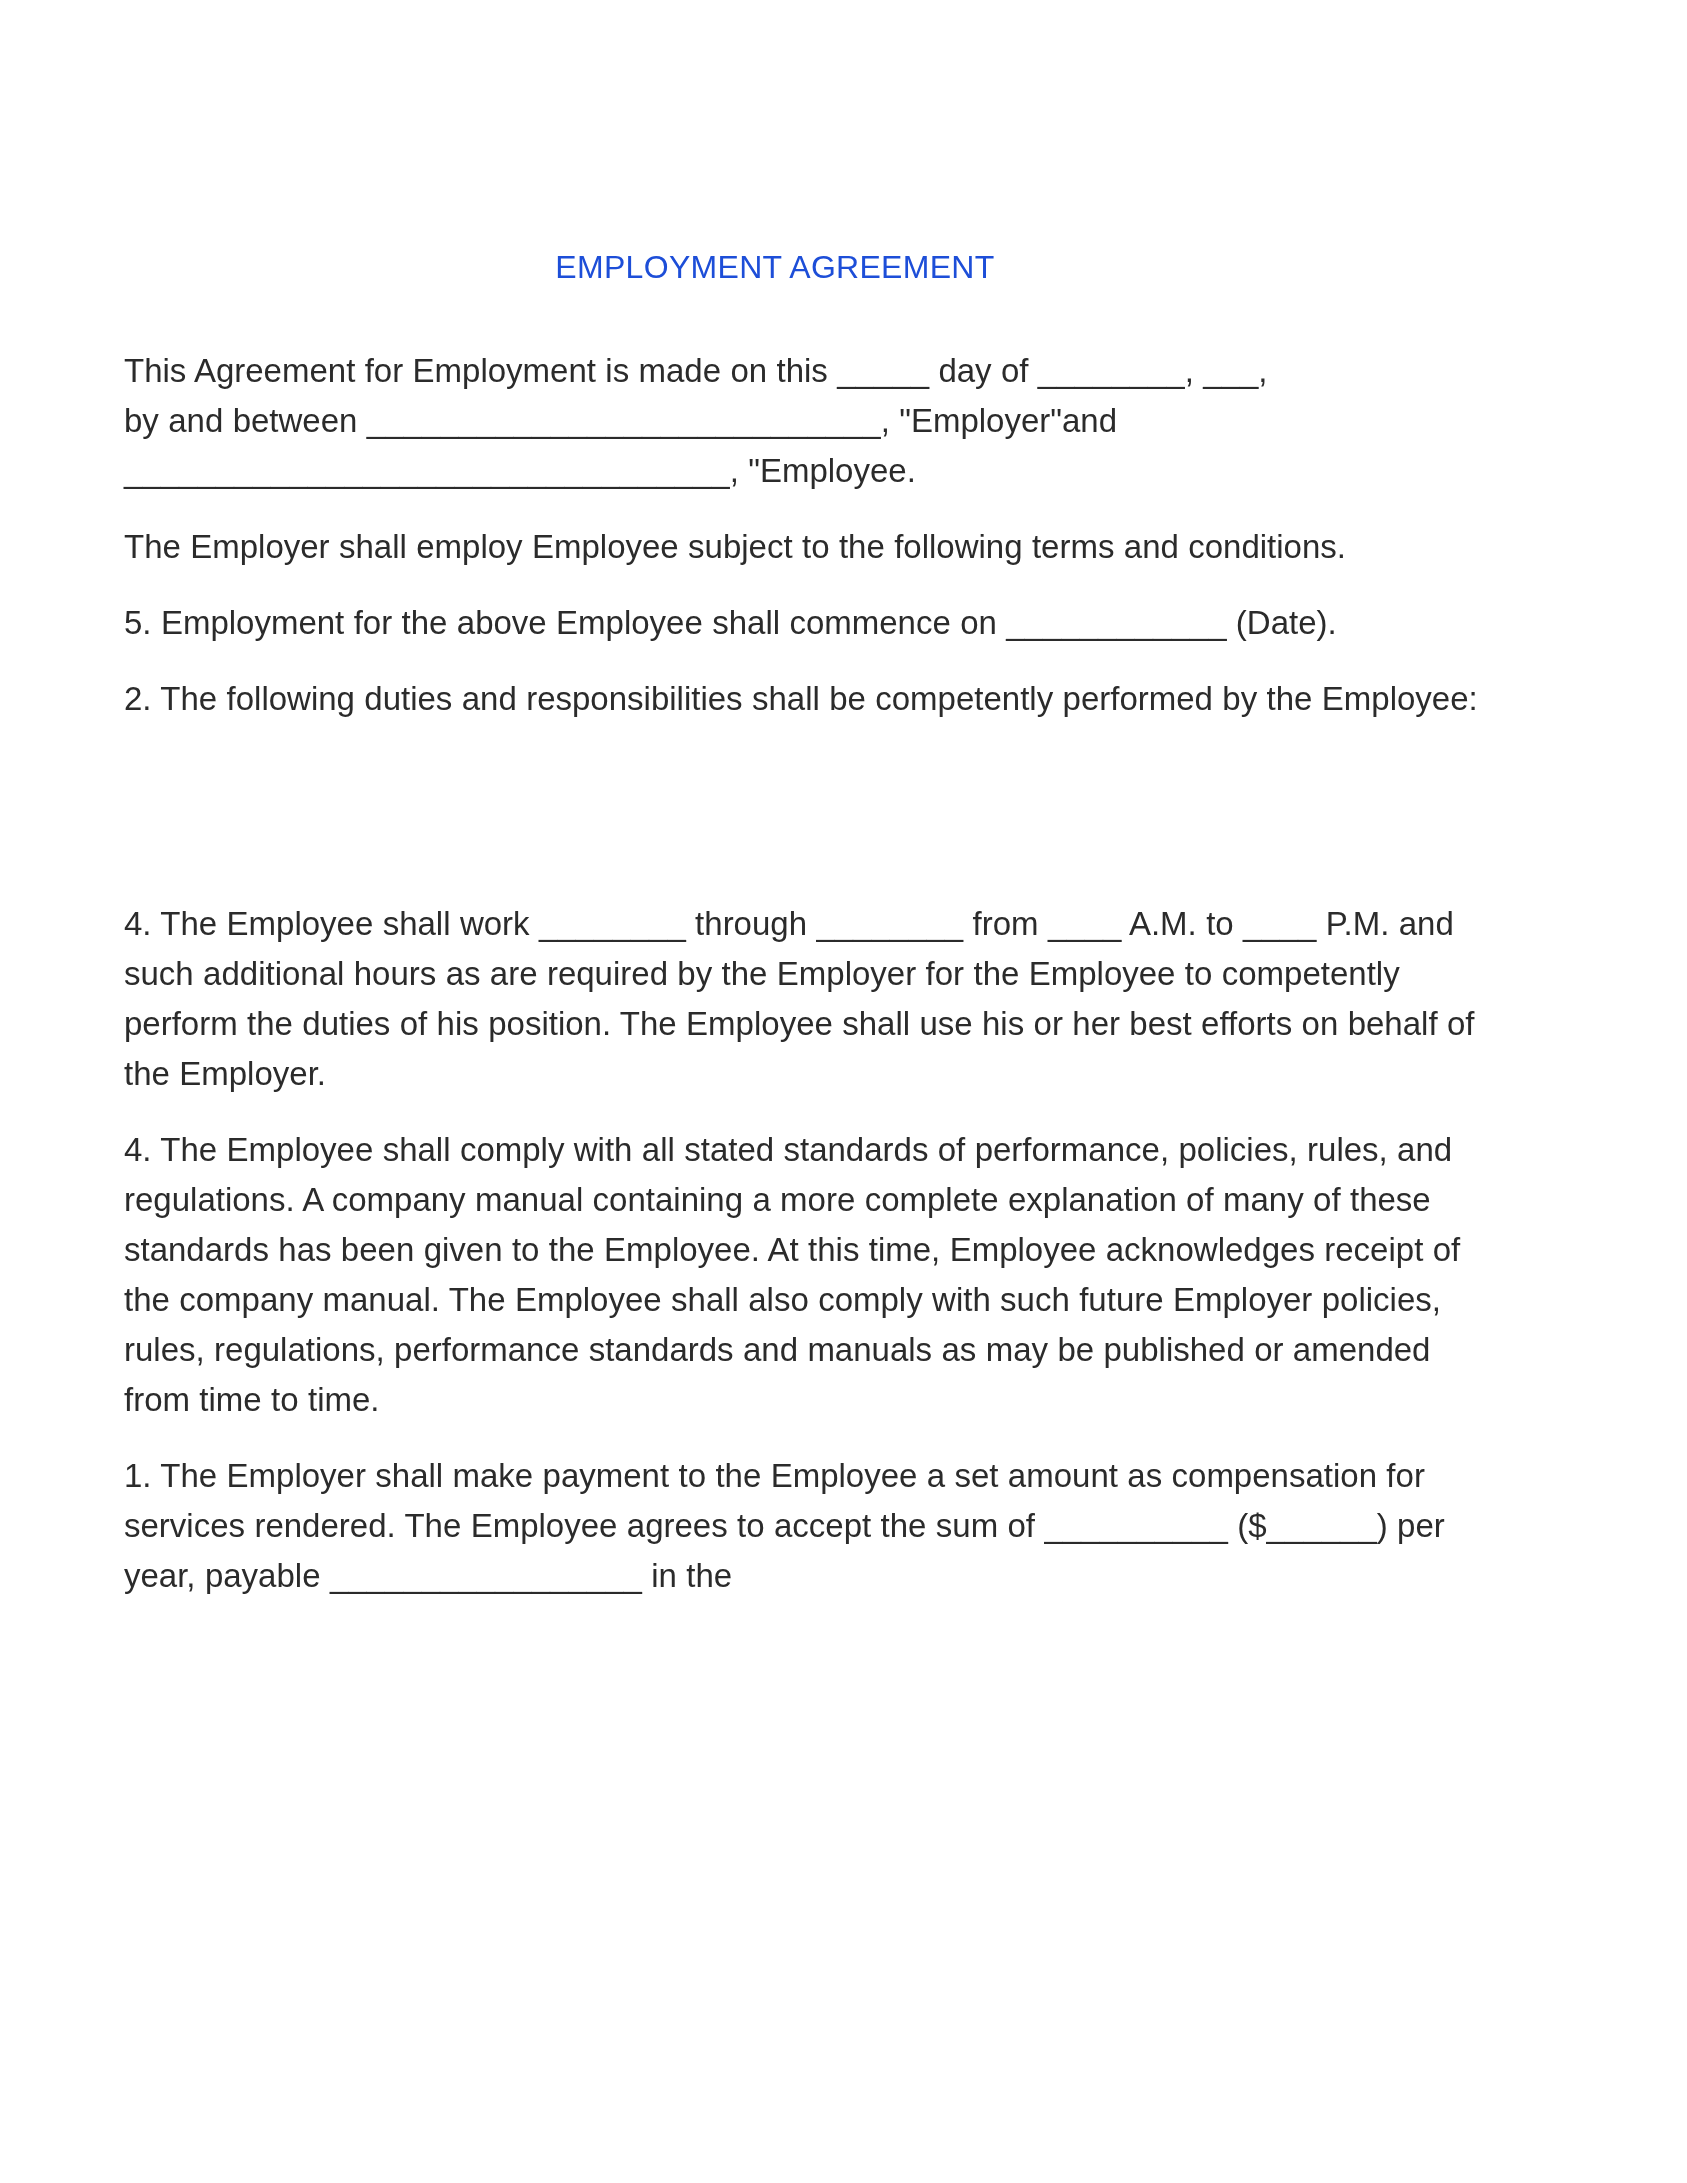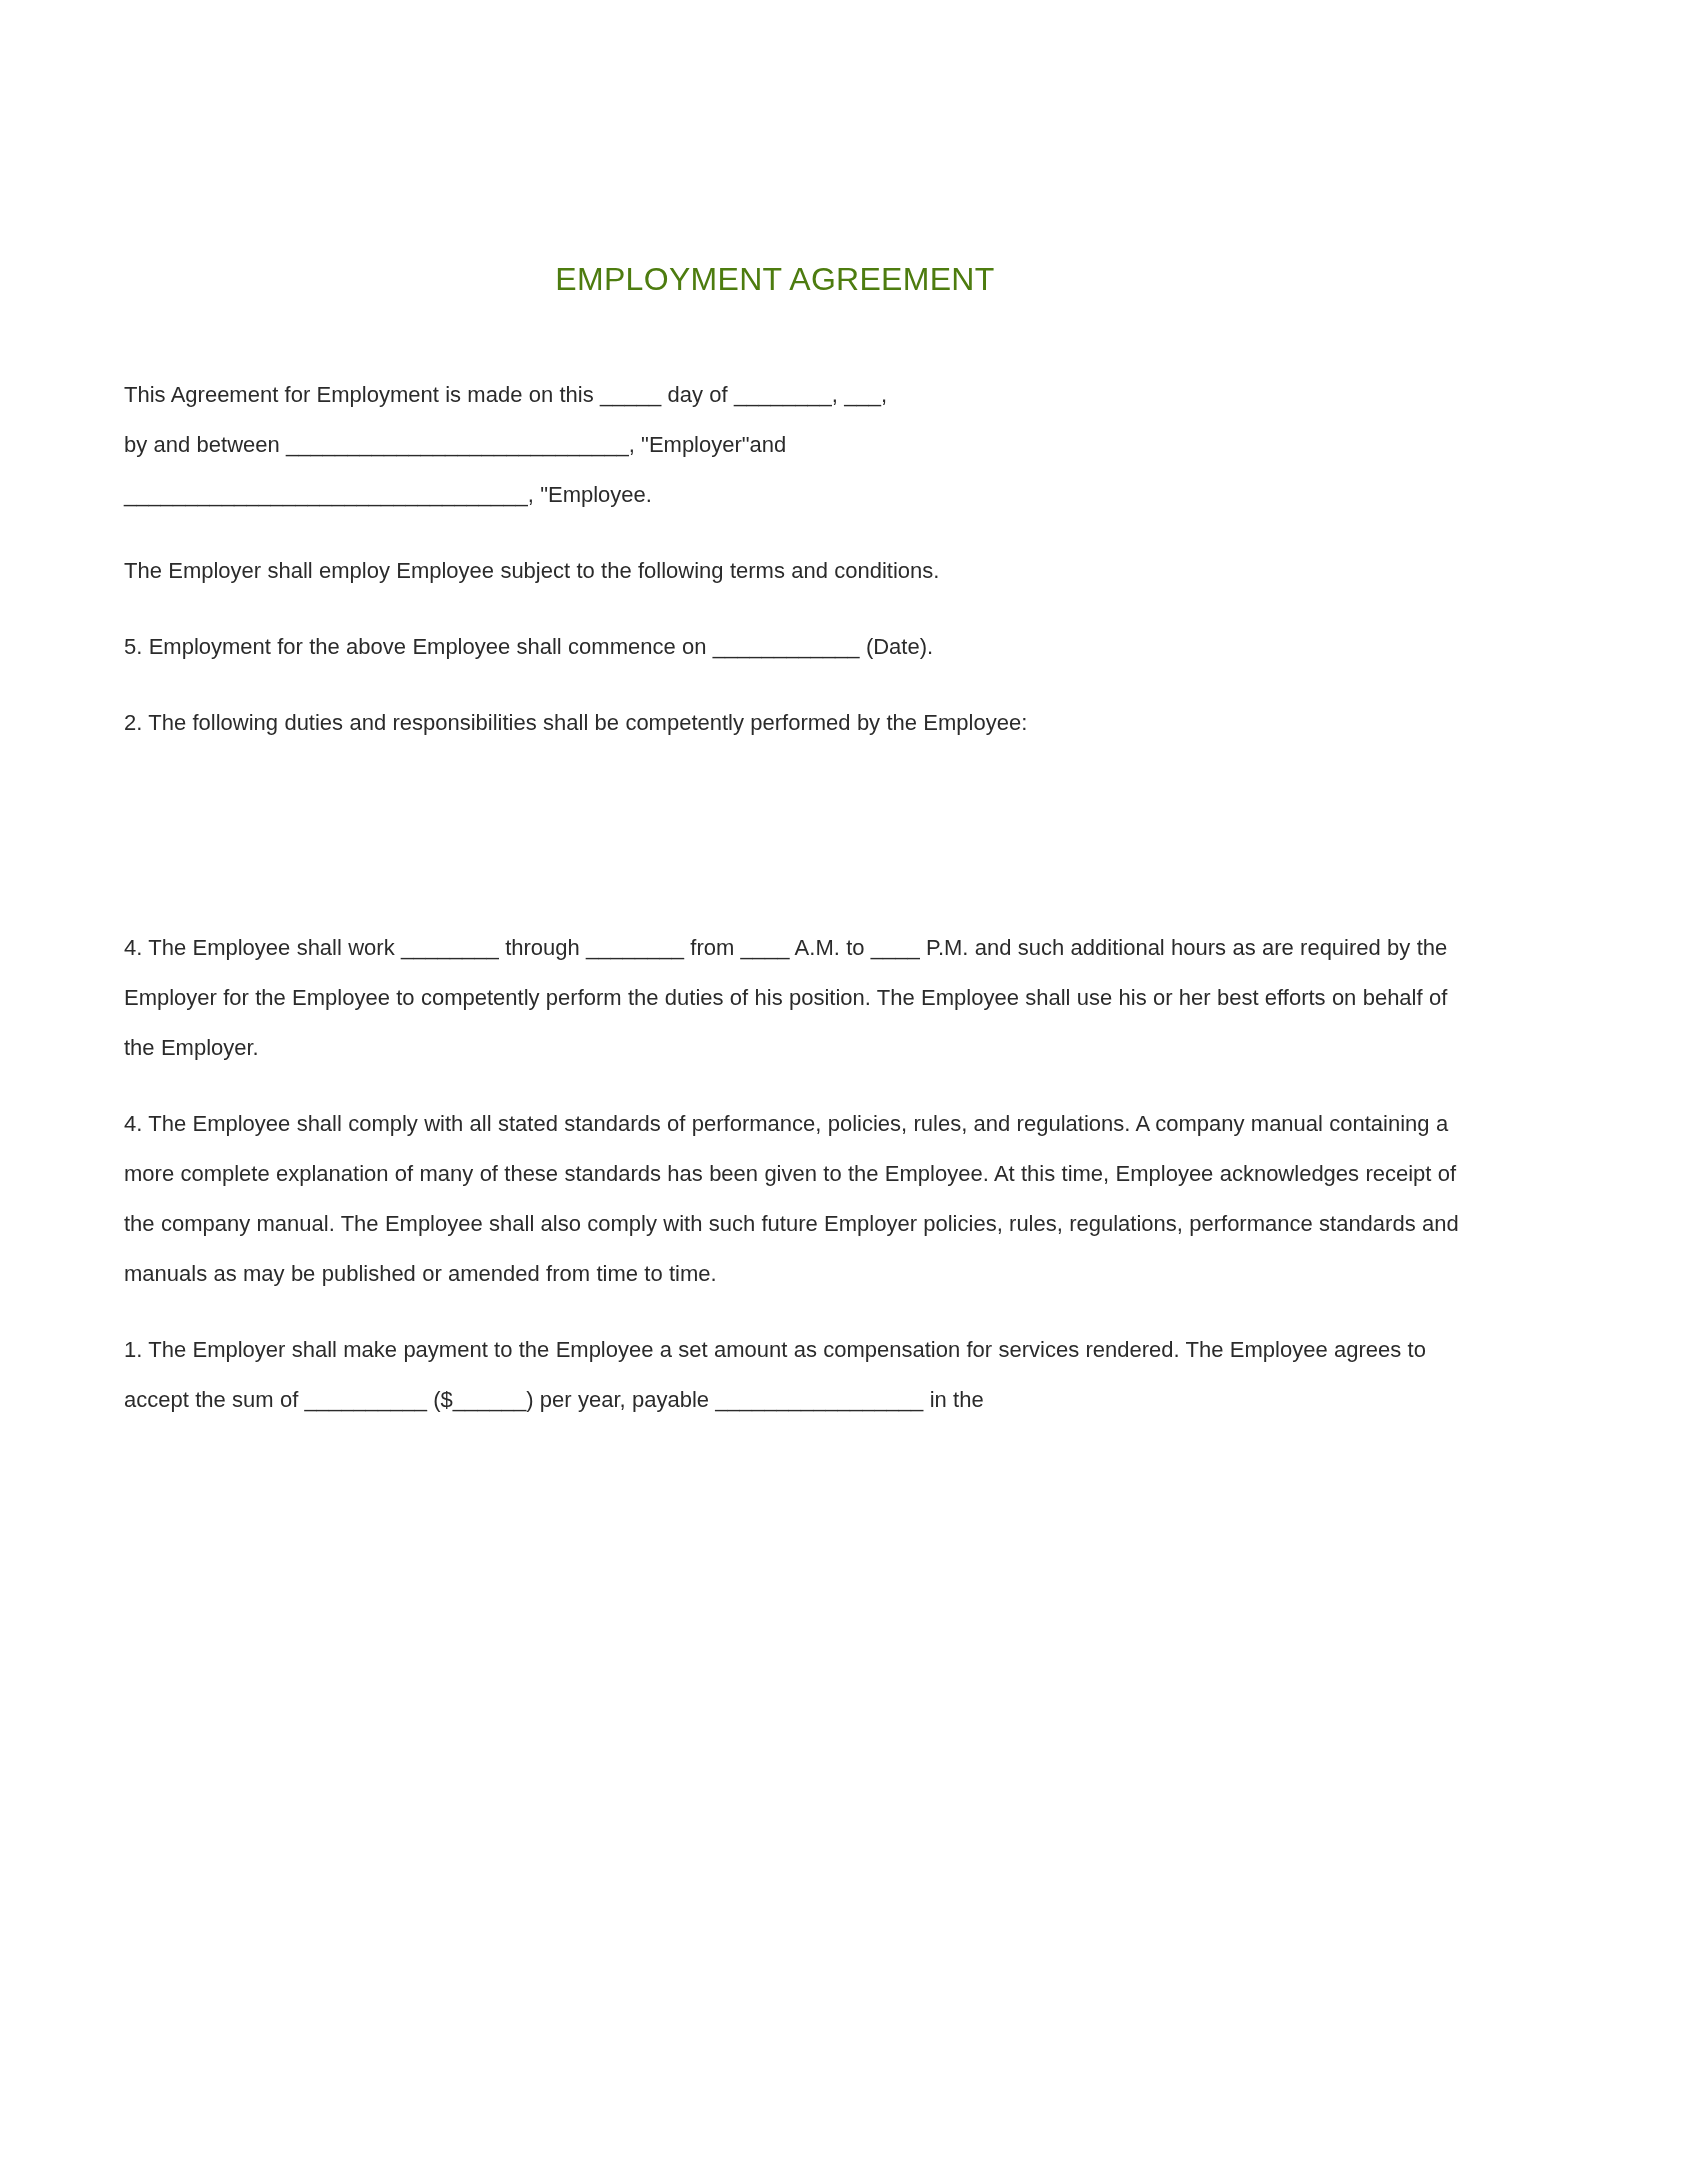--- a/index.html
+++ b/index.html
@@ -26,27 +26,27 @@
     left: 124px;
     top: 0;
     width: 1358px;
   }
   .doc-title {
     text-align: center;
     font-size: 32px;
     line-height: 1.25;
     letter-spacing: 0.3px;
     font-weight: 400;
-    color: #4d7c0f;
-    margin: 12px;
+    color: #1d4ed8;
+    margin: 0;
     padding-top: 247px;
     padding-right: 56px;
   }
   .para {
-    font-size: 22px;
+    font-size: 33px;
     line-height: 50px;
     margin: 0;
     padding: 0;
     color: #2b2b2b;
     text-align: left;
     word-spacing: 0.2px;
   }
   .para + .para {
     margin-top: 26px;
   }

